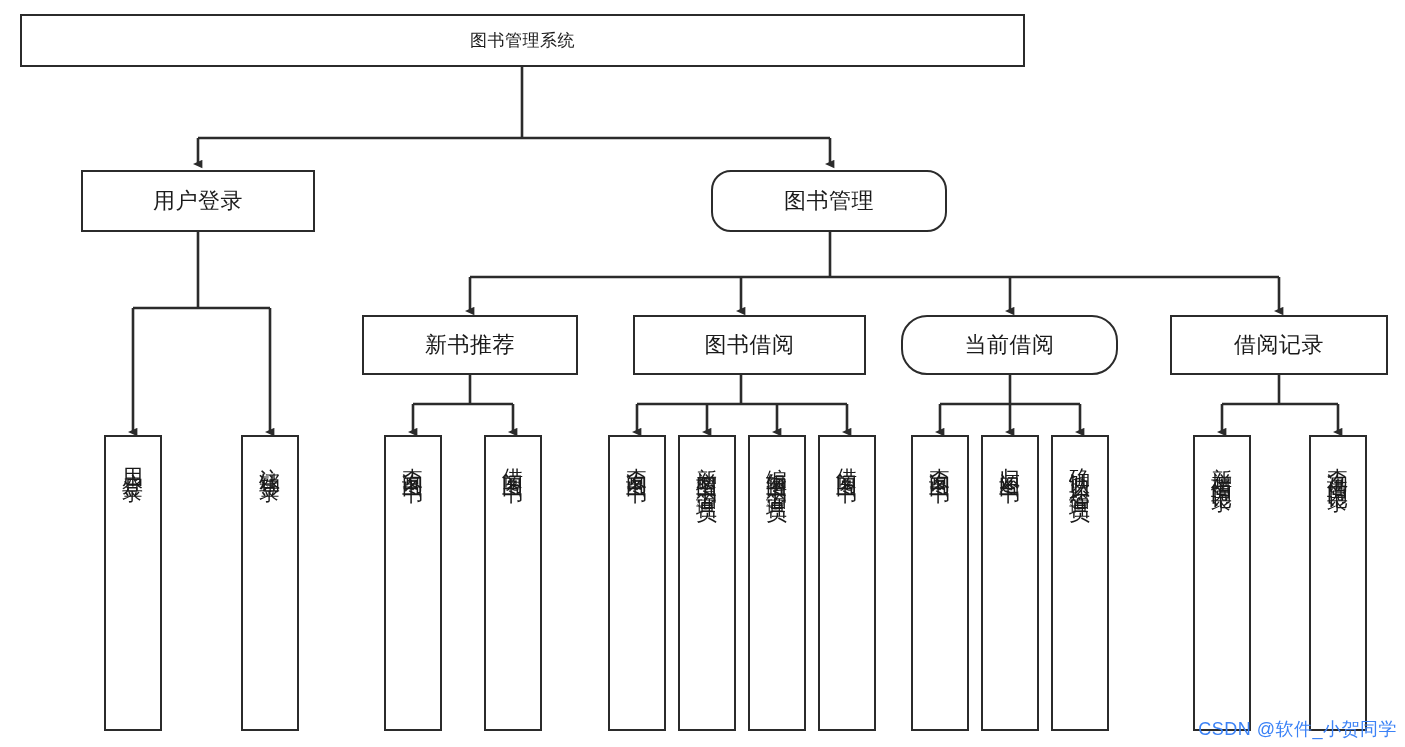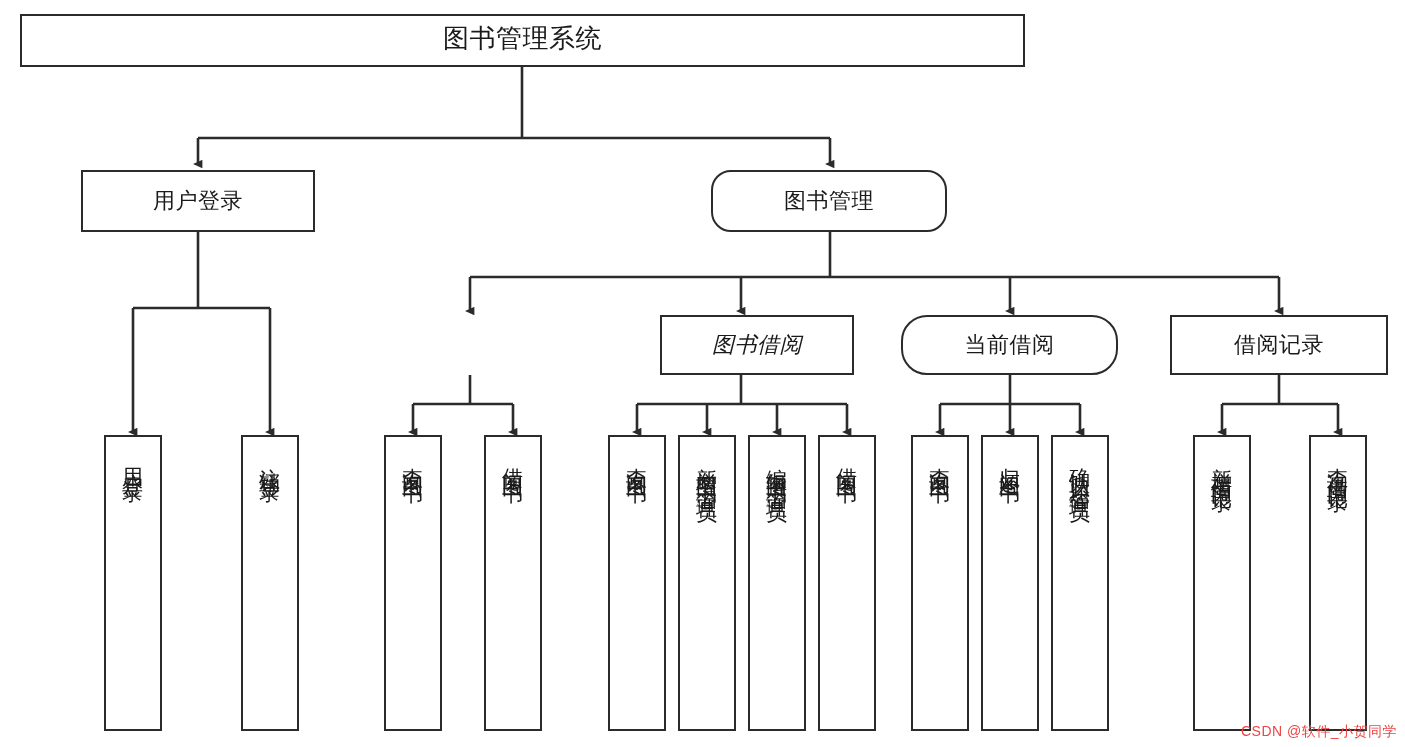--- a/index.html
+++ b/index.html
@@ -35,43 +35,43 @@
     align-items: center;
     justify-content: center;
     z-index: 2;
   }
   .node-label {
     color: #1a1a1a;
     letter-spacing: 0.5px;
     white-space: nowrap;
     line-height: 1.15;
   }
-  .level-root .node-label { font-size: 26px; font-family: Liberation Mono, monospace; }
+  .level-root .node-label { font-size: 17px; }
   .level-2 .node-label { font-size: 22px; }
   .level-3 .node-label { font-size: 22px; }
 
   .node-leaf {
     align-items: flex-start;
     justify-content: center;
     padding-top: 14px;
   }
   .node-leaf .node-label {
     writing-mode: vertical-rl;
     text-orientation: upright;
     font-size: 21px;
     letter-spacing: 5px;
     line-height: 1.0;
     white-space: nowrap;
   }
   #watermark {
     position: absolute;
     right: 8px;
     bottom: 6px;
-    font-size: 14px;
-    color: #ef4444;
+    font-size: 18px;
+    color: #3b82f6;
     letter-spacing: 0.5px;
     z-index: 5;
     white-space: nowrap;
   }
 </style>
 </head>
 <body>
 
 <div id="diagram-canvas">
 
@@ -131,22 +131,25 @@
   </div>
 
   <div class="node level-2" style="left:81px; top:170px; width:234px; height:62px;">
     <span class="node-label">用户登录</span>
   </div>
 
   <div class="node level-2" style="left:711px; top:170px; width:236px; height:62px;border-radius:20px;">
     <span class="node-label">图书管理</span>
   </div>
 
-
-  <div class="node level-3" style="left:660px; top:315px; width:194px; height:60px;font-style:italic;">
+  <div class="node level-3" style="left:362px; top:315px; width:216px; height:60px;">
+    <span class="node-label">新书推荐</span>
+  </div>
+
+  <div class="node level-3" style="left:633px; top:315px; width:233px; height:60px;">
     <span class="node-label">图书借阅</span>
   </div>
 
   <div class="node level-3" style="left:901px; top:315px; width:217px; height:60px;border-radius:26px;">
     <span class="node-label">当前借阅</span>
   </div>
 
   <div class="node level-3" style="left:1170px; top:315px; width:218px; height:60px;">
     <span class="node-label">借阅记录</span>
   </div>

